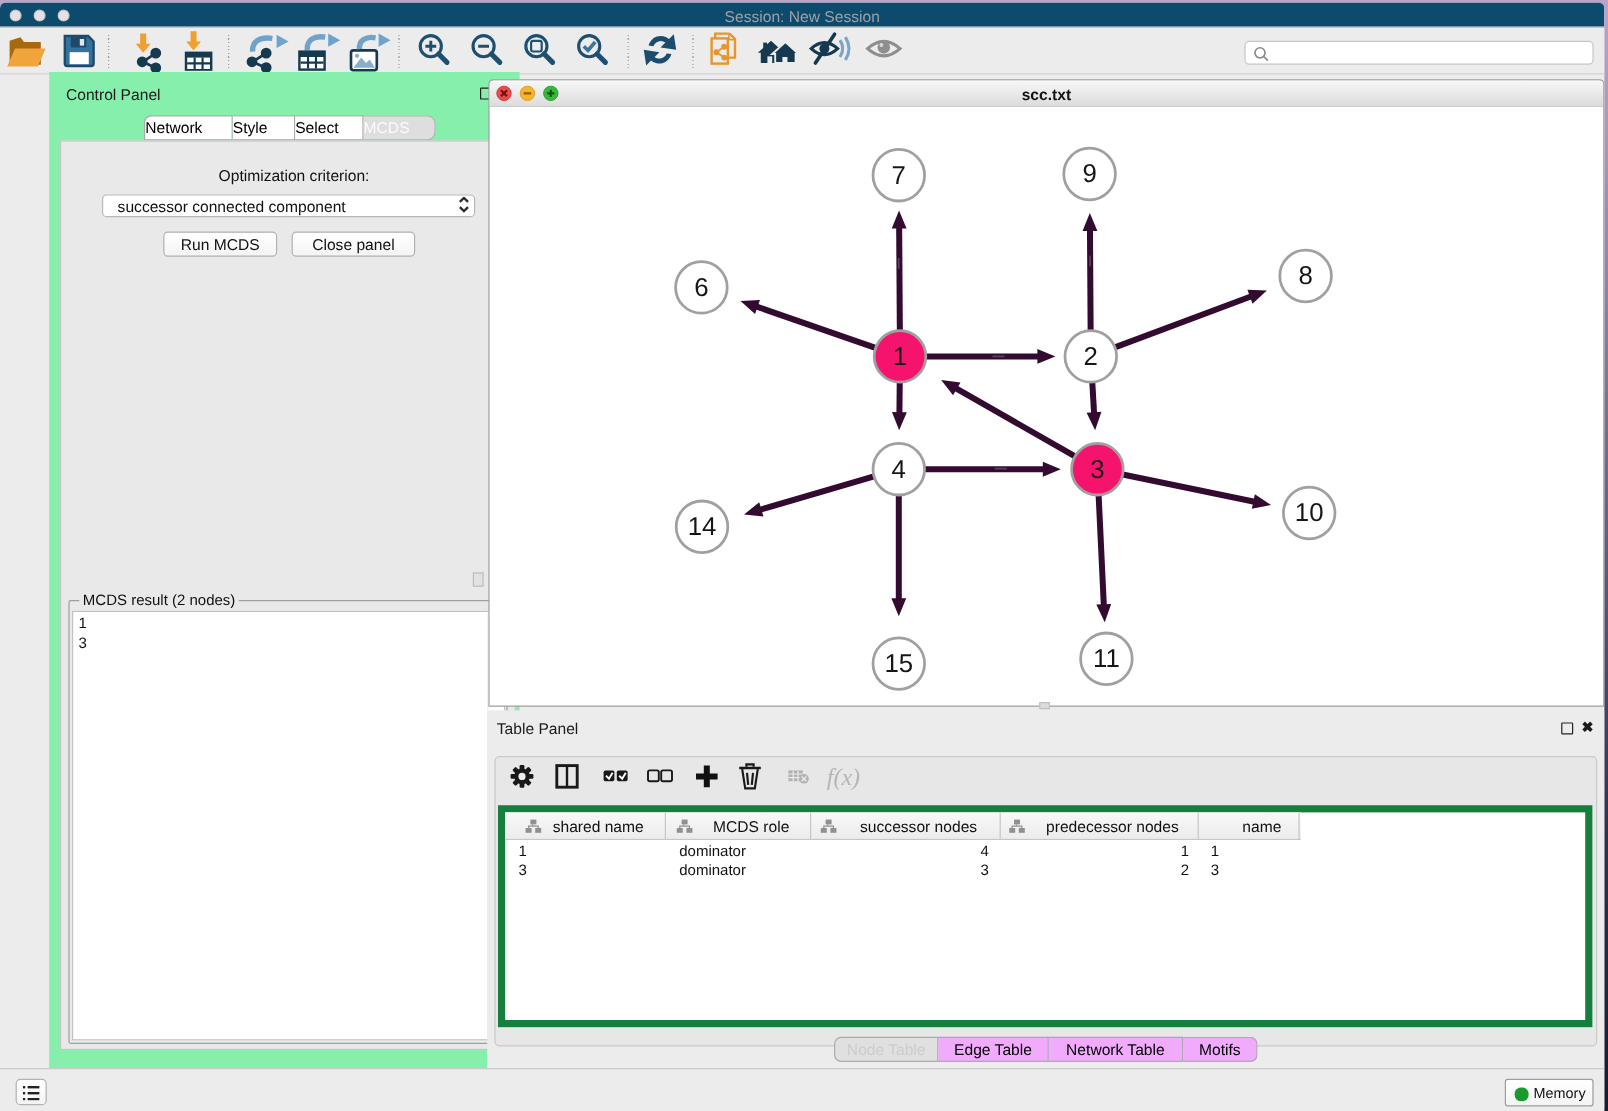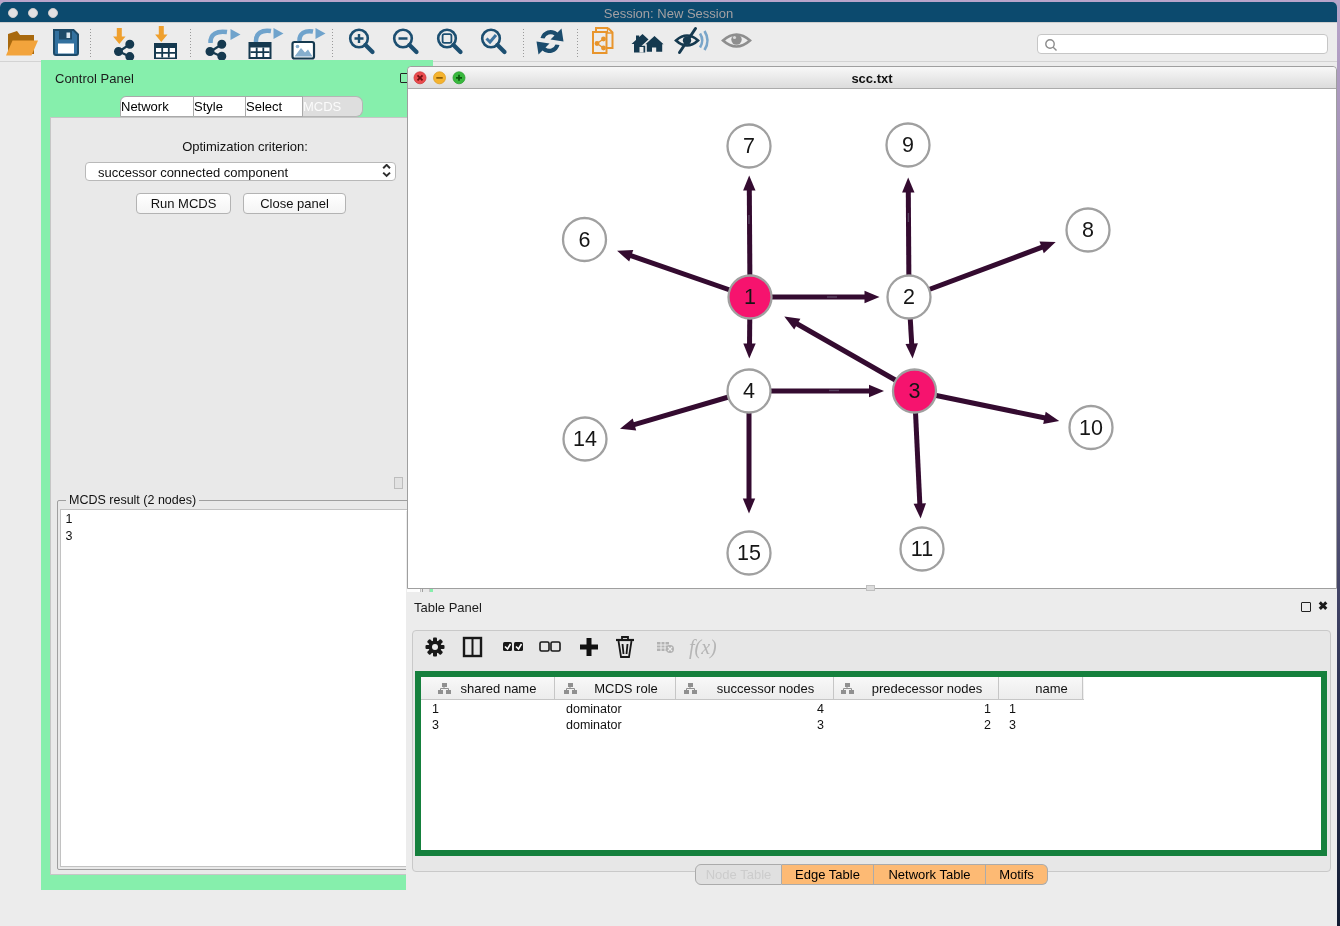--- a/index.html
+++ b/index.html
@@ -45,21 +45,21 @@
               border-radius:4px 4px 0 0; }
   
   .tbl-outer { position:absolute; left:415px; top:671px; width:912px; height:185px;
                background:#fff; border:6px solid #15803d; }
   .tbl-header { position:absolute; left:0; top:0; width:663px; height:23px;
                 background:linear-gradient(#f8f8f8,#ececec); border-bottom:1px solid #c6c6c6; }
   .th { position:absolute; top:0; height:23px; font-size:13px; color:#111; padding-left:22px;
         text-align:center; line-height:23px; border-right:1px solid #c6c6c6; }
   .td { position:absolute; font-size:12.5px; color:#111; height:16px; line-height:16px; }
   .bottab { position:absolute; top:0; height:21px; border:1px solid #ababab; border-left:none;
-            background:#fdba74; font-size:13px; color:#000; text-align:center; line-height:20px; }
+            background:#f0abfc; font-size:13px; color:#000; text-align:center; line-height:20px; }
   .statusbar { position:absolute; left:0; top:888px; width:100%; height:34px;
                background:#ececec; border-top:1px solid #c9c9c9; }
 </style>
 </head>
 <body>
 <div class="win">
 
   <div class="titlebar">
     <div class="tl" style="left:8px;"></div>
     <div class="tl" style="left:28px;"></div>
@@ -425,13 +425,33 @@
       <div class="td" style="left:413px;top:40px;width:157px;text-align:right;">2</div>
       <div class="td" style="left:588px;top:40px;">3</div>
     </div>
 
     <div class="bottab" style="left:289px;top:272px;width:87px;background:#e0e0e0;color:#ccc;border-left:1px solid #ababab;border-radius:6px 0 0 6px;">Node Table</div>
     <div class="bottab" style="left:376px;top:272px;width:92px;">Edge Table</div>
     <div class="bottab" style="left:468px;top:272px;width:112px;">Network Table</div>
     <div class="bottab" style="left:580px;top:272px;width:62px;border-radius:0 6px 6px 0;">Motifs</div>
   </div>
 
+  <div class="statusbar">
+    <div class="btn" style="left:13px;top:8px;width:26px;height:22px;">
+      <svg width="14" height="12" viewBox="0 0 14 12" style="margin-top:5px;">
+        <g fill="#222">
+            <rect x="0" y="0" width="2" height="2"></rect>
+            <rect x="4" y="0" width="10" height="2"></rect>
+        <rect x="0" y="5" width="2" height="2"></rect>
+            <rect x="4" y="5" width="10" height="2"></rect>
+        <rect x="0" y="10" width="2" height="2"></rect>
+            <rect x="4" y="10" width="10" height="2"></rect>
+          </g>
+      </svg>
+    </div>
+    <div class="btn" style="left:1254px;top:8px;width:74px;height:23px;border-radius:2.5px;border-color:#9e9e9e;">
+      <svg width="12" height="12" viewBox="0 0 12 12" style="position:absolute;left:7px;top:5.5px;">
+        <circle cx="6" cy="6" r="6" fill="#189a2d"></circle>
+      </svg>
+      <div style="position:absolute;left:23px;top:4px;font-size:12px;color:#111;">Memory</div>
+    </div>
+  </div>
 </div>
 
 </body></html>

